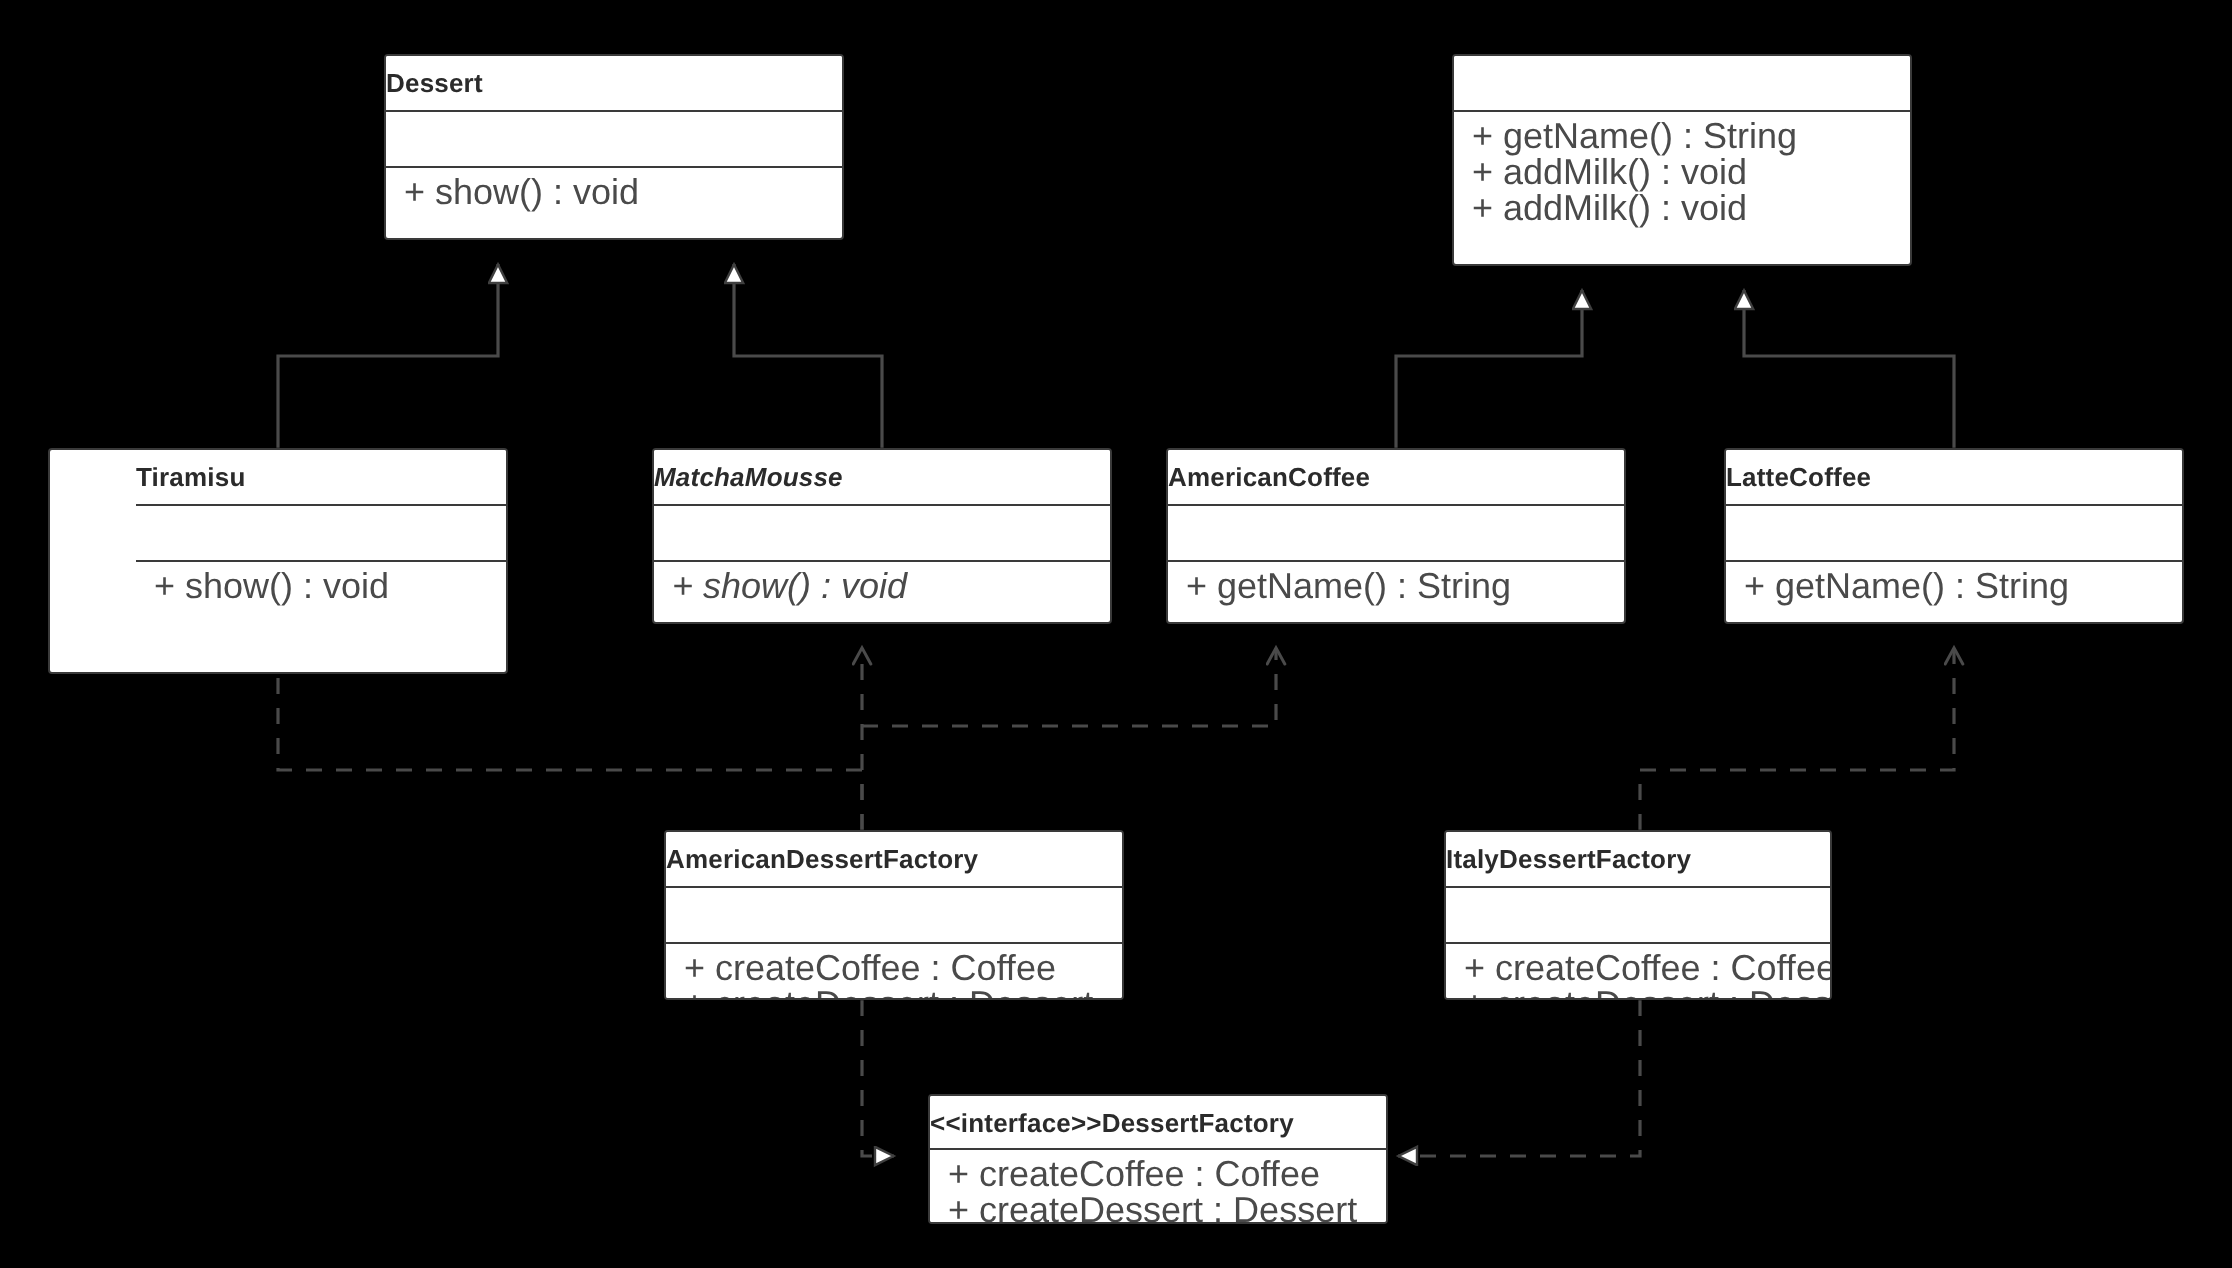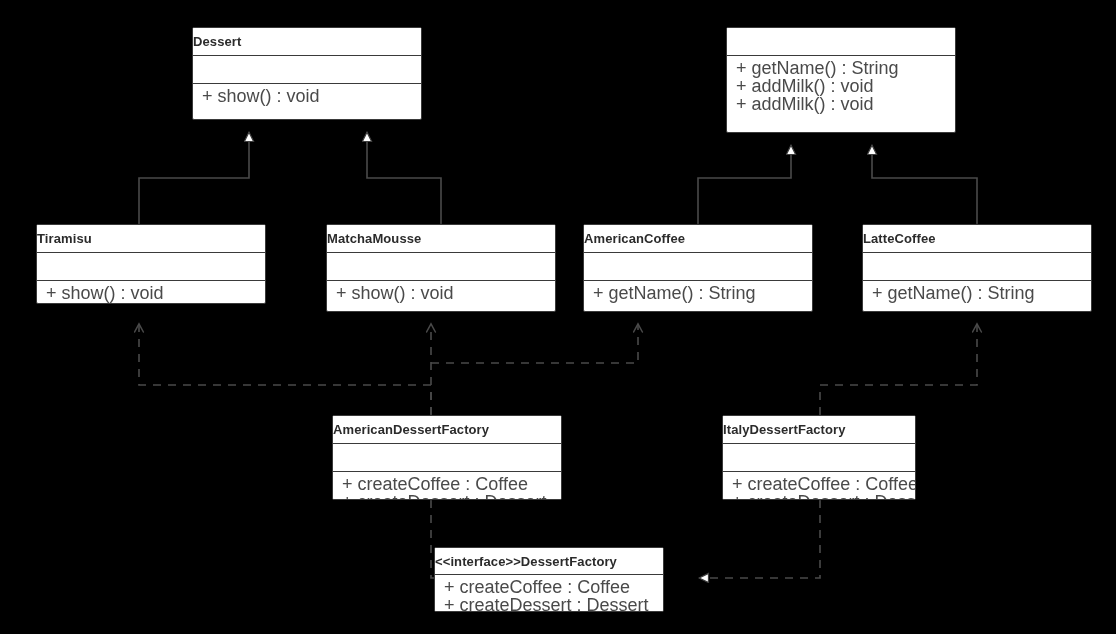--- a/index.html
+++ b/index.html
@@ -135,31 +135,31 @@
 
   <div class="uml-class" style="left:726px; top:27px; width:230px; height:106px;">
     <div class="cls-attrs" style="height:28px;"></div>
     <div class="cls-methods">
       <div class="m-row">+ getName() : String</div>
       <div class="m-row">+ addMilk() : void</div>
       <div class="m-row">+ addMilk() : void</div>
     </div>
   </div>
 
-  <div class="uml-class" style="left:36px; top:224px; width:230px; height:80px;">
+  <div class="uml-class" style="left:24px; top:224px; width:230px; height:113px;padding-left:43px;">
     <div class="cls-title" style="height:28px;">
       <span>Tiramisu</span>
     </div>
     <div class="cls-attrs" style="height:28px;"></div>
     <div class="cls-methods">
       <div class="m-row">+ show() : void</div>
     </div>
   </div>
 
-  <div class="uml-class" style="left:326px; top:224px; width:230px; height:88px;">
+  <div class="uml-class" style="left:326px; top:224px; width:230px; height:88px;font-style:italic;">
     <div class="cls-title" style="height:28px;">
       <span>MatchaMousse</span>
     </div>
     <div class="cls-attrs" style="height:28px;"></div>
     <div class="cls-methods">
       <div class="m-row">+ show() : void</div>
     </div>
   </div>
 
   <div class="uml-class" style="left:583px; top:224px; width:230px; height:88px;">
@@ -197,21 +197,21 @@
     <div class="cls-title" style="height:28px;">
       <span>ItalyDessertFactory</span>
     </div>
     <div class="cls-attrs" style="height:28px;"></div>
     <div class="cls-methods">
       <div class="m-row">+ createCoffee : Coffee</div>
       <div class="m-row">+ createDessert : Dessert</div>
     </div>
   </div>
 
-  <div class="uml-class" style="left:434px; top:547px; width:230px; height:65px;">
+  <div class="uml-class" style="left:464px; top:547px; width:230px; height:65px;">
     <div class="cls-title title-iface" style="height:27px;">
       <span>&lt;&lt;interface&gt;&gt;</span>
         <span>DessertFactory</span>
     </div>
     <div class="cls-methods">
       <div class="m-row">+ createCoffee : Coffee</div>
       <div class="m-row">+ createDessert : Dessert</div>
     </div>
   </div>
 

